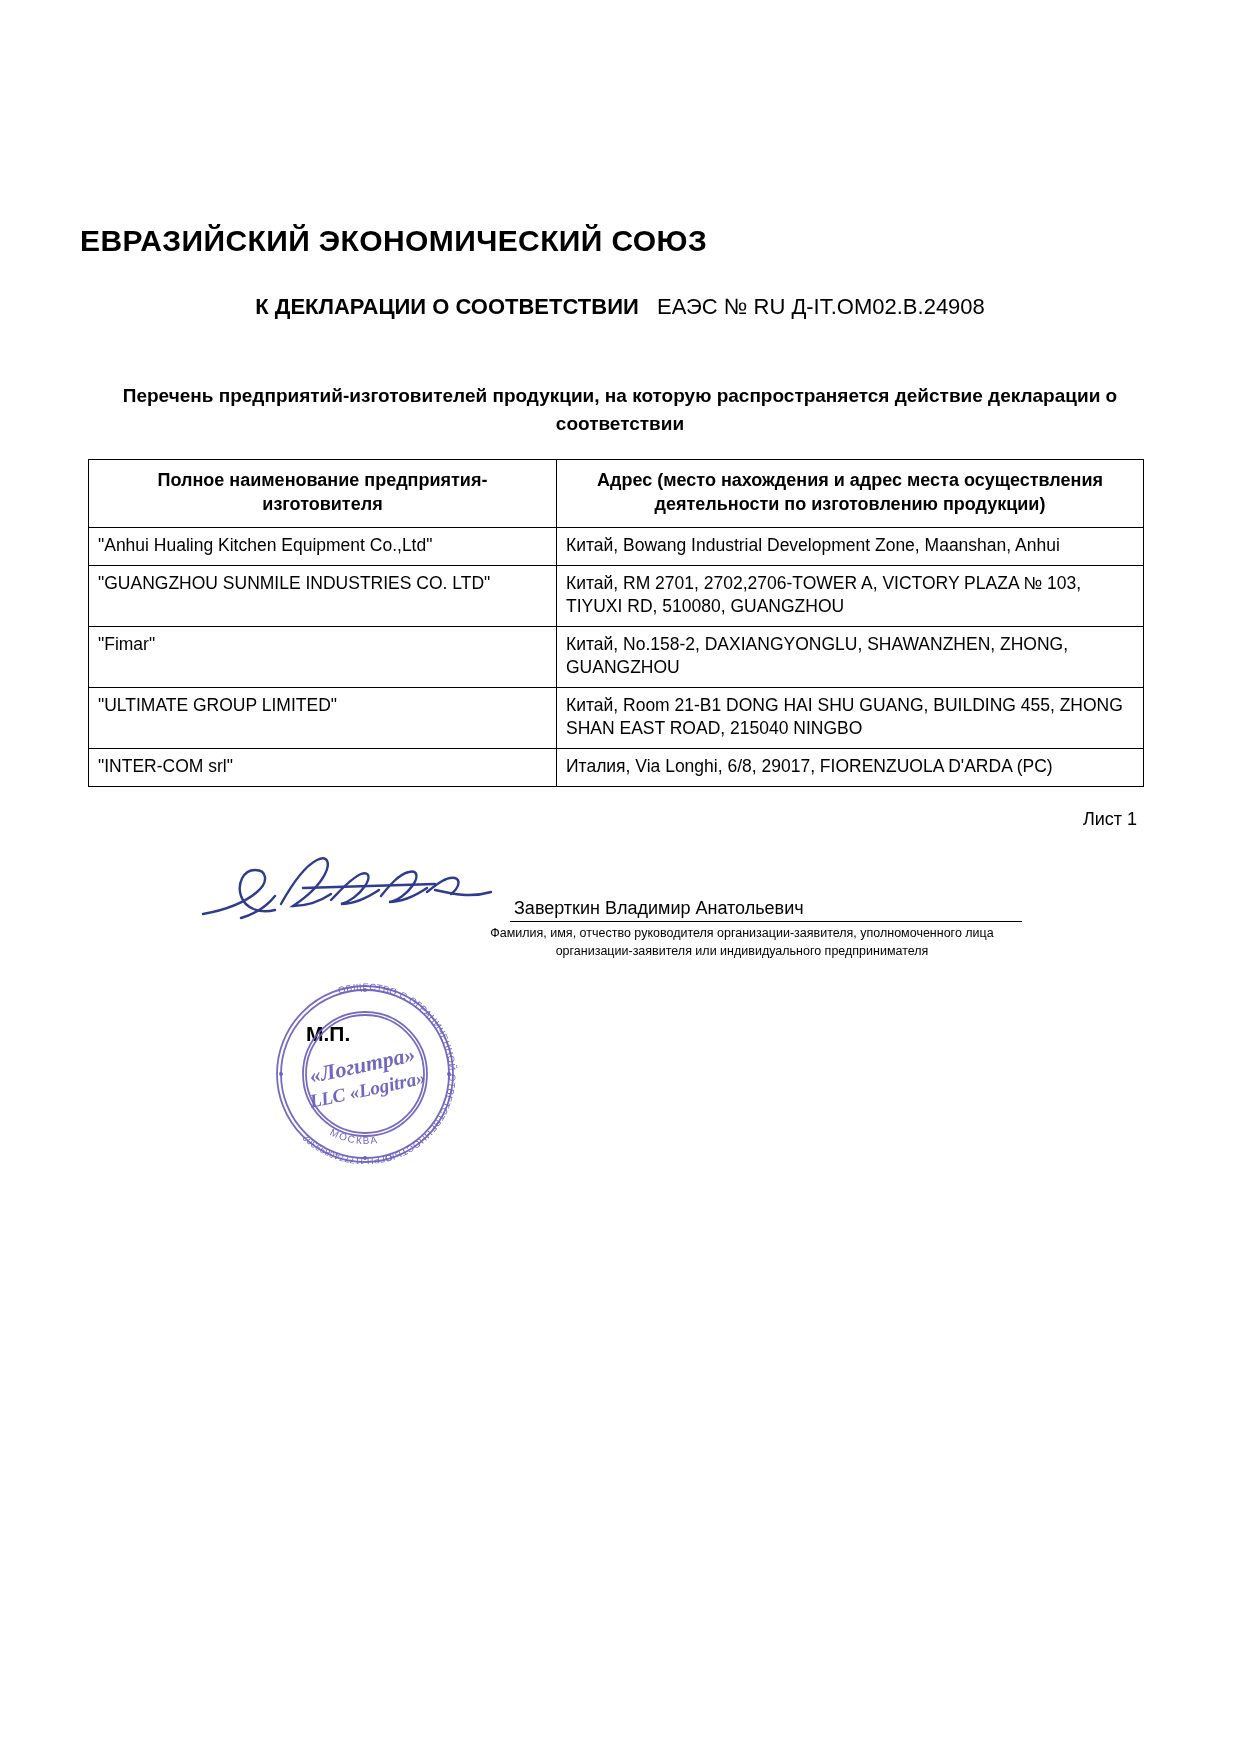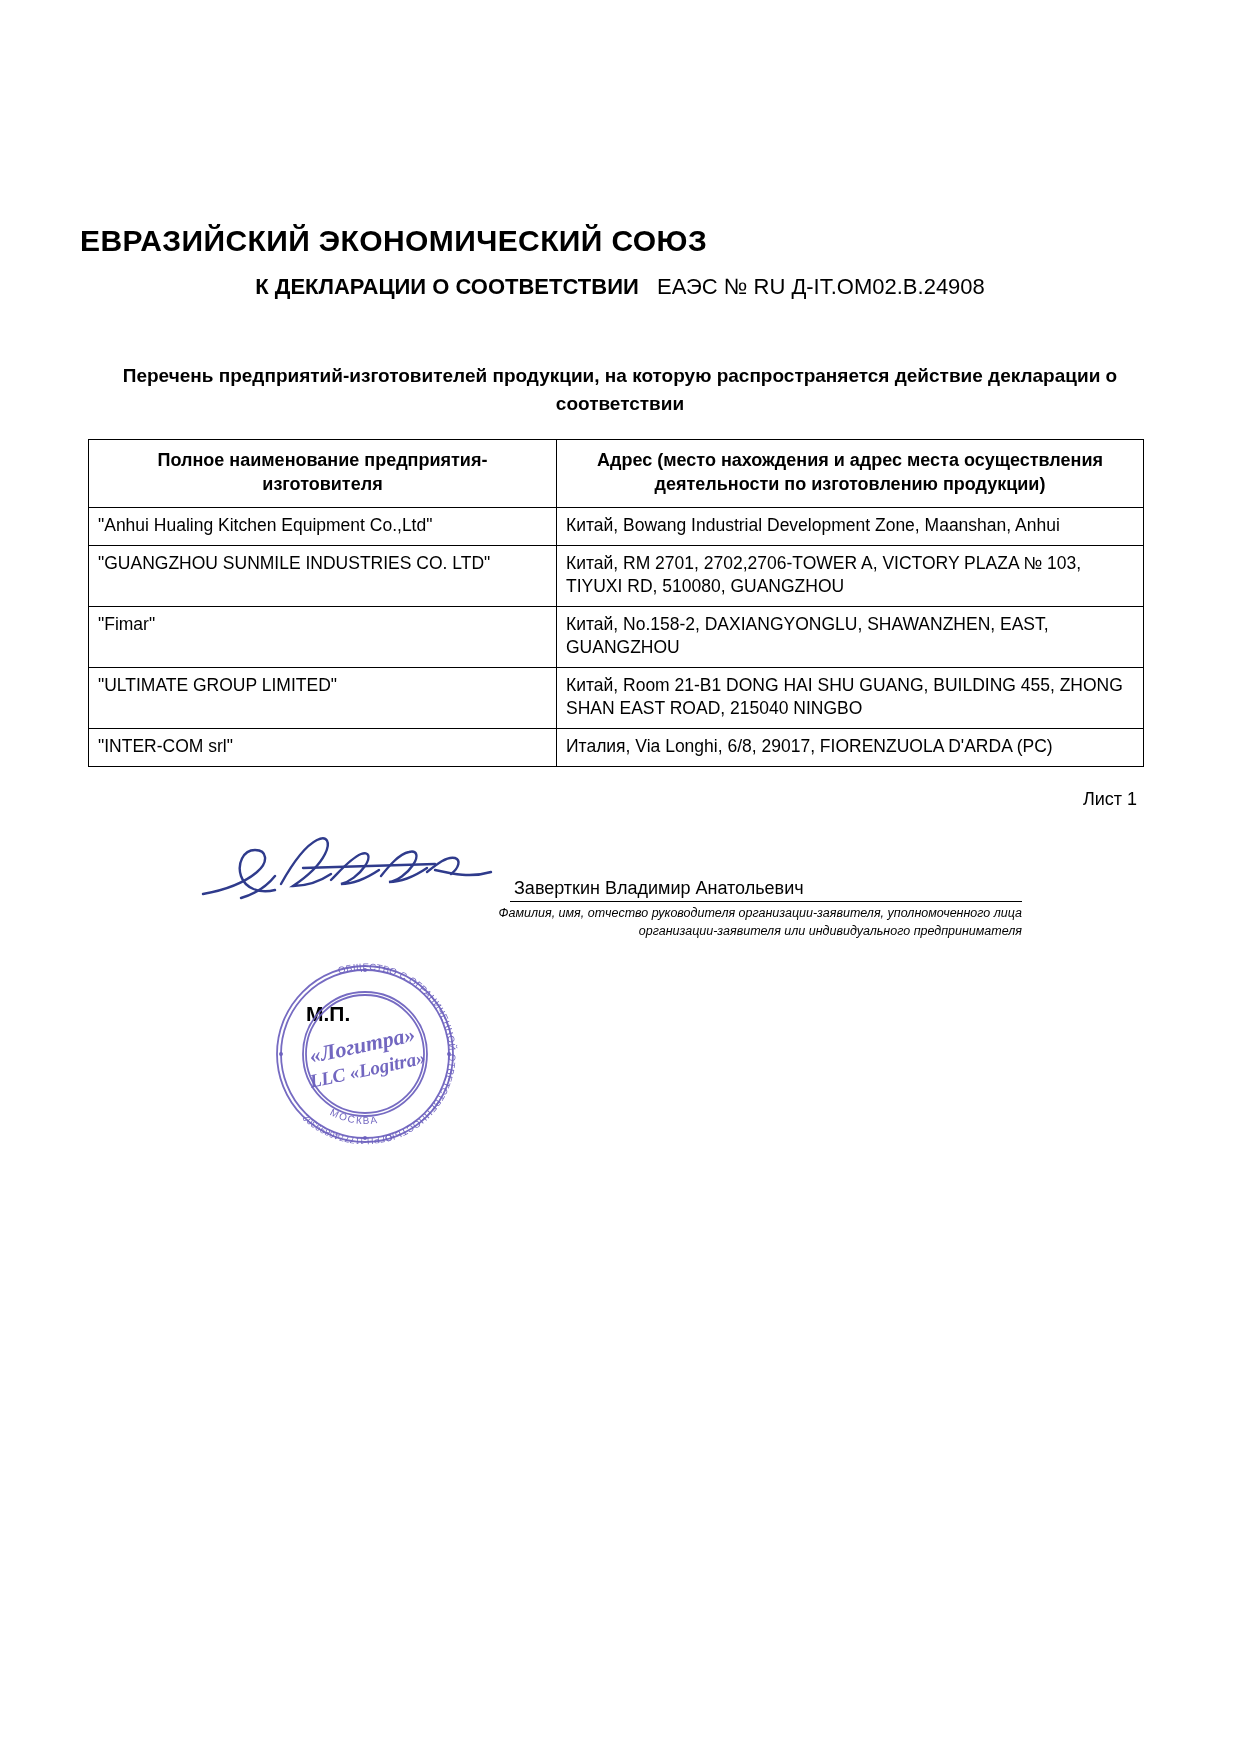--- a/index.html
+++ b/index.html
@@ -33,21 +33,21 @@
     text-align: center;
     font-size: 24px;
     margin-top: 37px;
   }
   .title-annex .bold {
     font-weight: bold;
   }
   .title-decl {
     text-align: center;
     font-size: 22px;
-    margin-top: 16px;
+    margin-top: 36px;
   }
   .title-decl .bold {
     font-weight: bold;
   }
   .subtitle {
     margin-top: 62px;
     text-align: center;
     font-size: 19px;
     font-weight: bold;
     line-height: 1.45;
@@ -114,25 +114,24 @@
     padding-left: 4px;
     padding-bottom: 2px;
     border-bottom: 1px solid #000000;
     height: 56px;
     box-sizing: border-box;
     display: flex;
     align-items: flex-end;
     margin-left: 48px;
   }
   .sign-note {
-    text-align: right;
+    text-align: center;
     font-size: 12.5px;
     line-height: 1.4;
     padding-top: 3px;
-    font-style: italic;
   }
   
   .signature {
     position: absolute;
     left: 105px;
     top: -22px;
     width: 320px;
     height: 90px;
     pointer-events: none;
   }
@@ -183,21 +182,21 @@
       <tr>
         <td>"Anhui Hualing Kitchen Equipment Co.,Ltd"</td>
         <td>Китай, Bowang Industrial Development Zone, Maanshan, Anhui</td>
       </tr>
       <tr>
         <td>"GUANGZHOU SUNMILE INDUSTRIES CO. LTD"</td>
         <td>Китай, RM 2701, 2702,2706-TOWER A, VICTORY PLAZA № 103, TIYUXI RD, 510080, GUANGZHOU</td>
       </tr>
       <tr>
         <td>"Fimar"</td>
-        <td>Китай, No.158-2, DAXIANGYONGLU, SHAWANZHEN, EAST, GUANGZHOU</td>
+        <td>Китай, No.158-2, DAXIANGYONGLU, SHAWANZHEN, ZHONG, GUANGZHOU</td>
       </tr>
       <tr>
         <td>"ULTIMATE GROUP LIMITED"</td>
         <td>Китай, Room 21-B1 DONG HAI SHU GUANG, BUILDING 455, ZHONG SHAN EAST ROAD, 215040 NINGBO</td>
       </tr>
       <tr>
         <td>"INTER-COM srl"</td>
         <td>Италия, Via Longhi, 6/8, 29017, FIORENZUOLA D'ARDA (PC)</td>
       </tr>
     </tbody>

